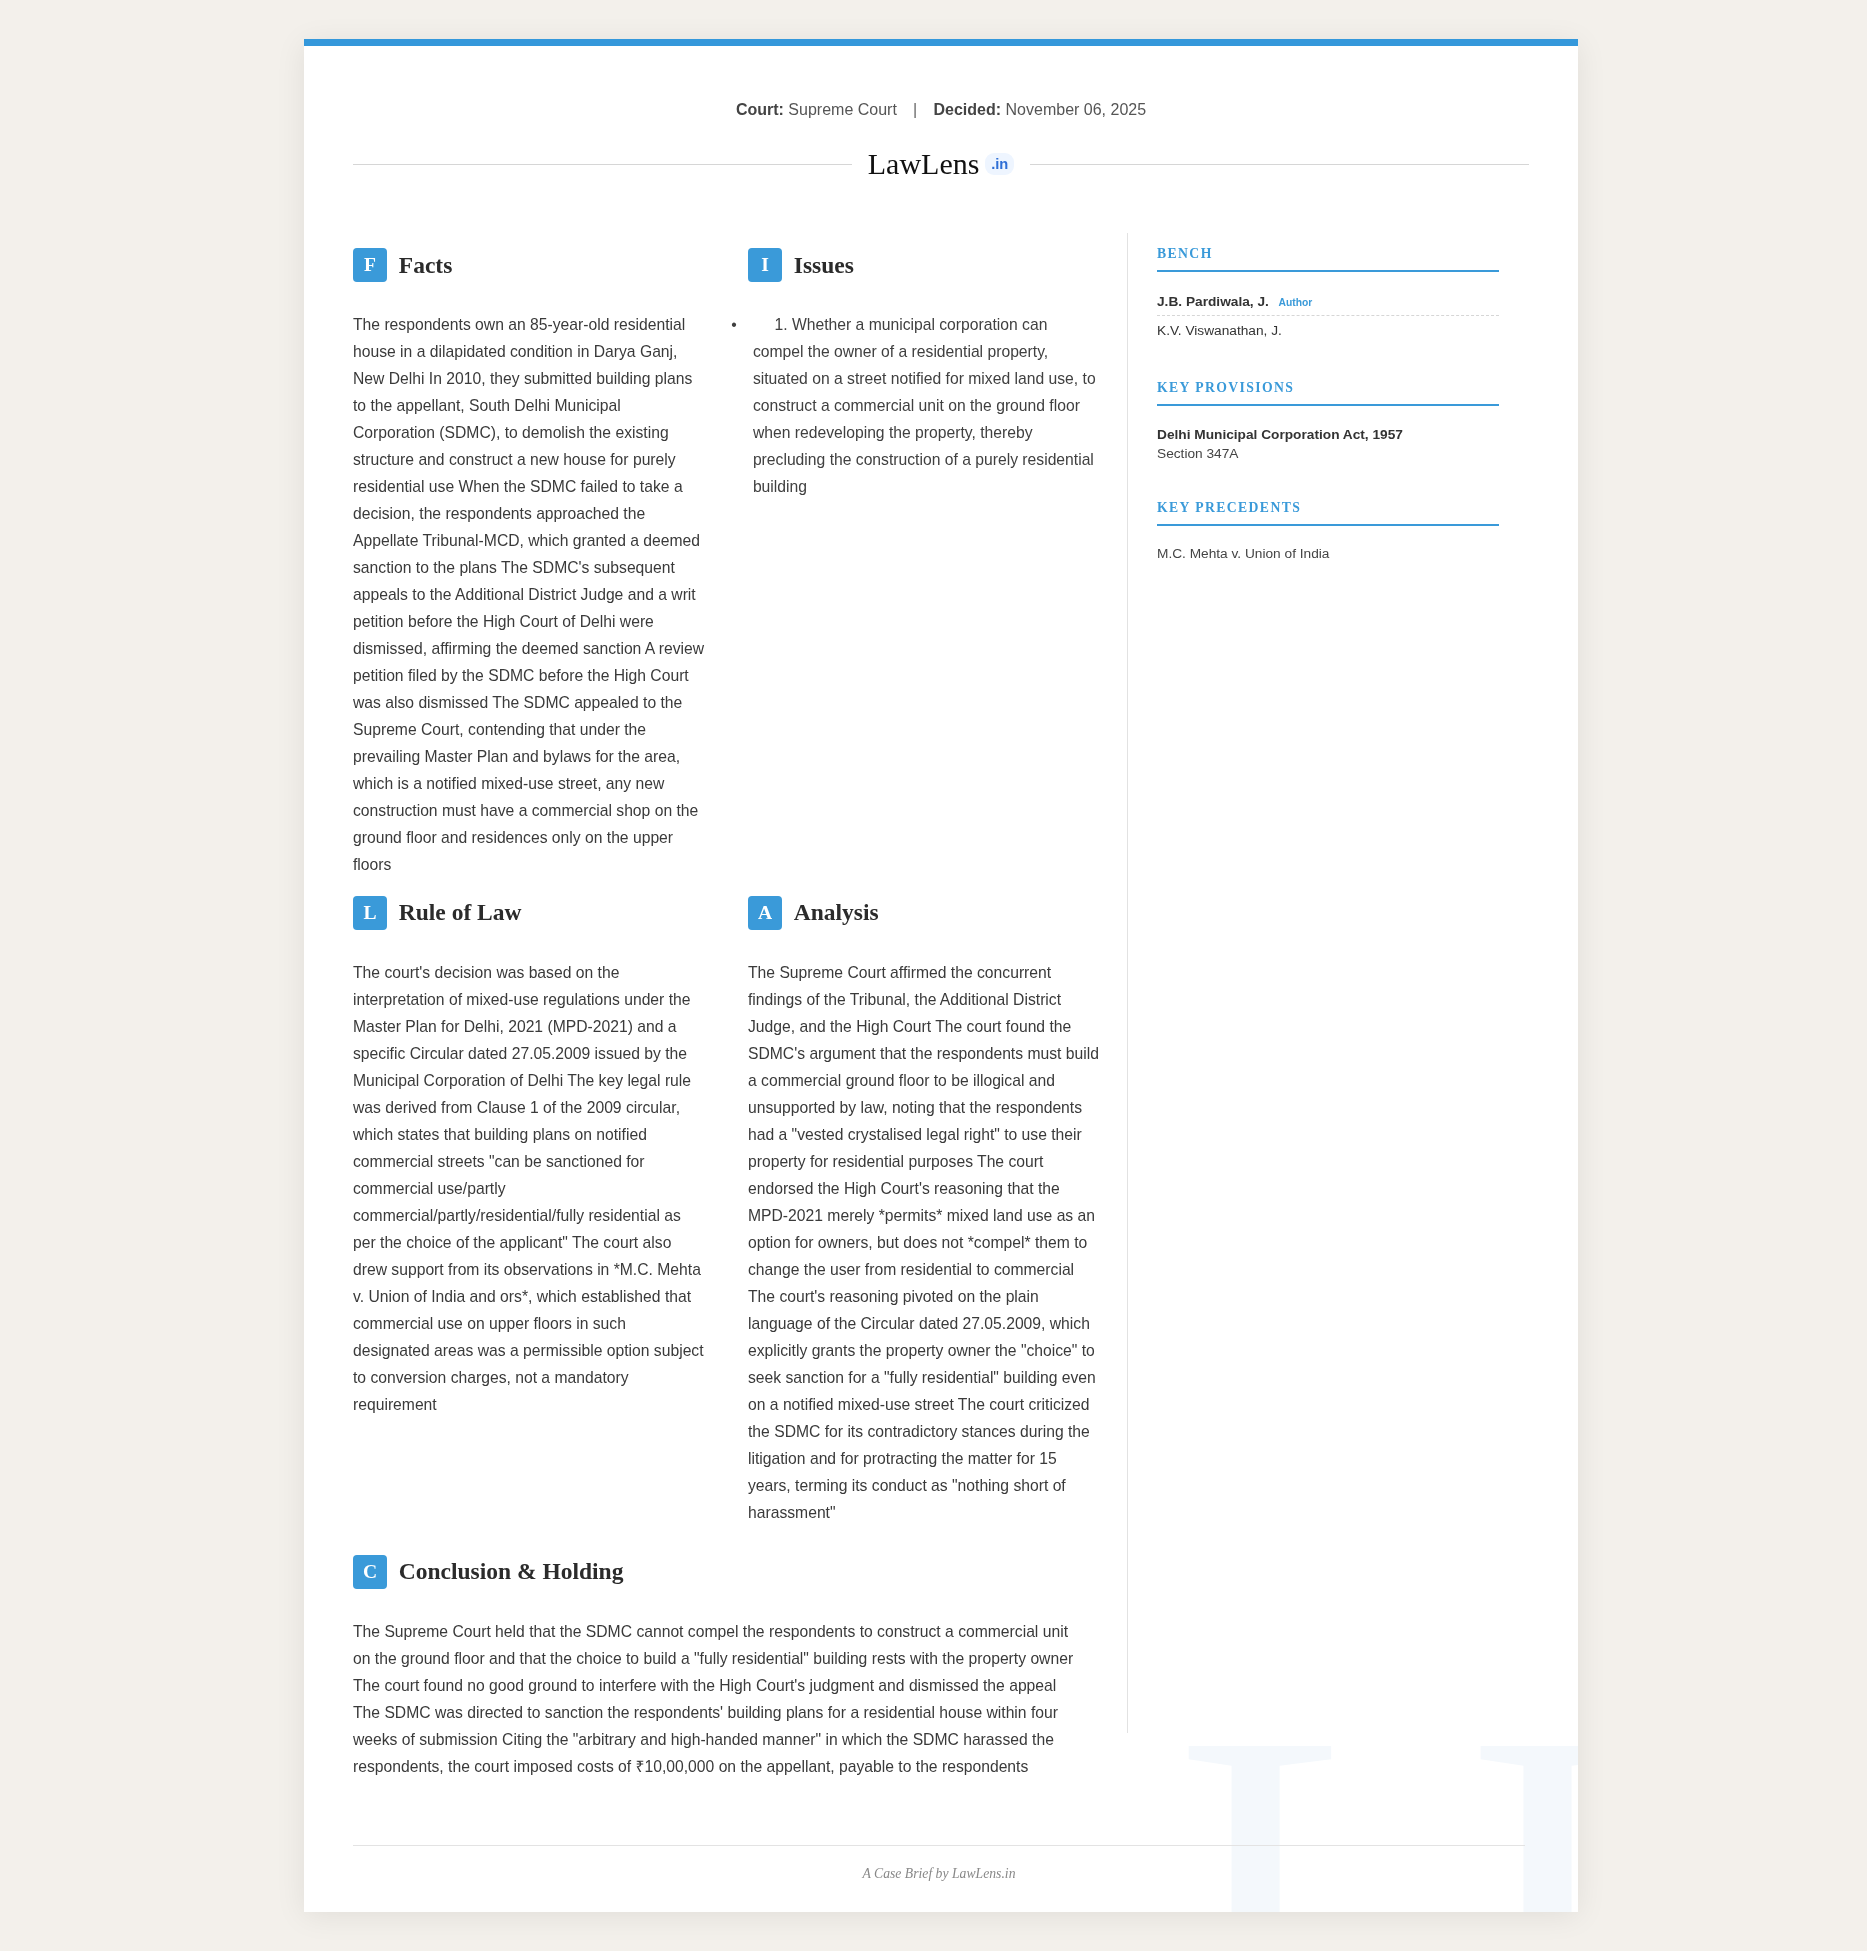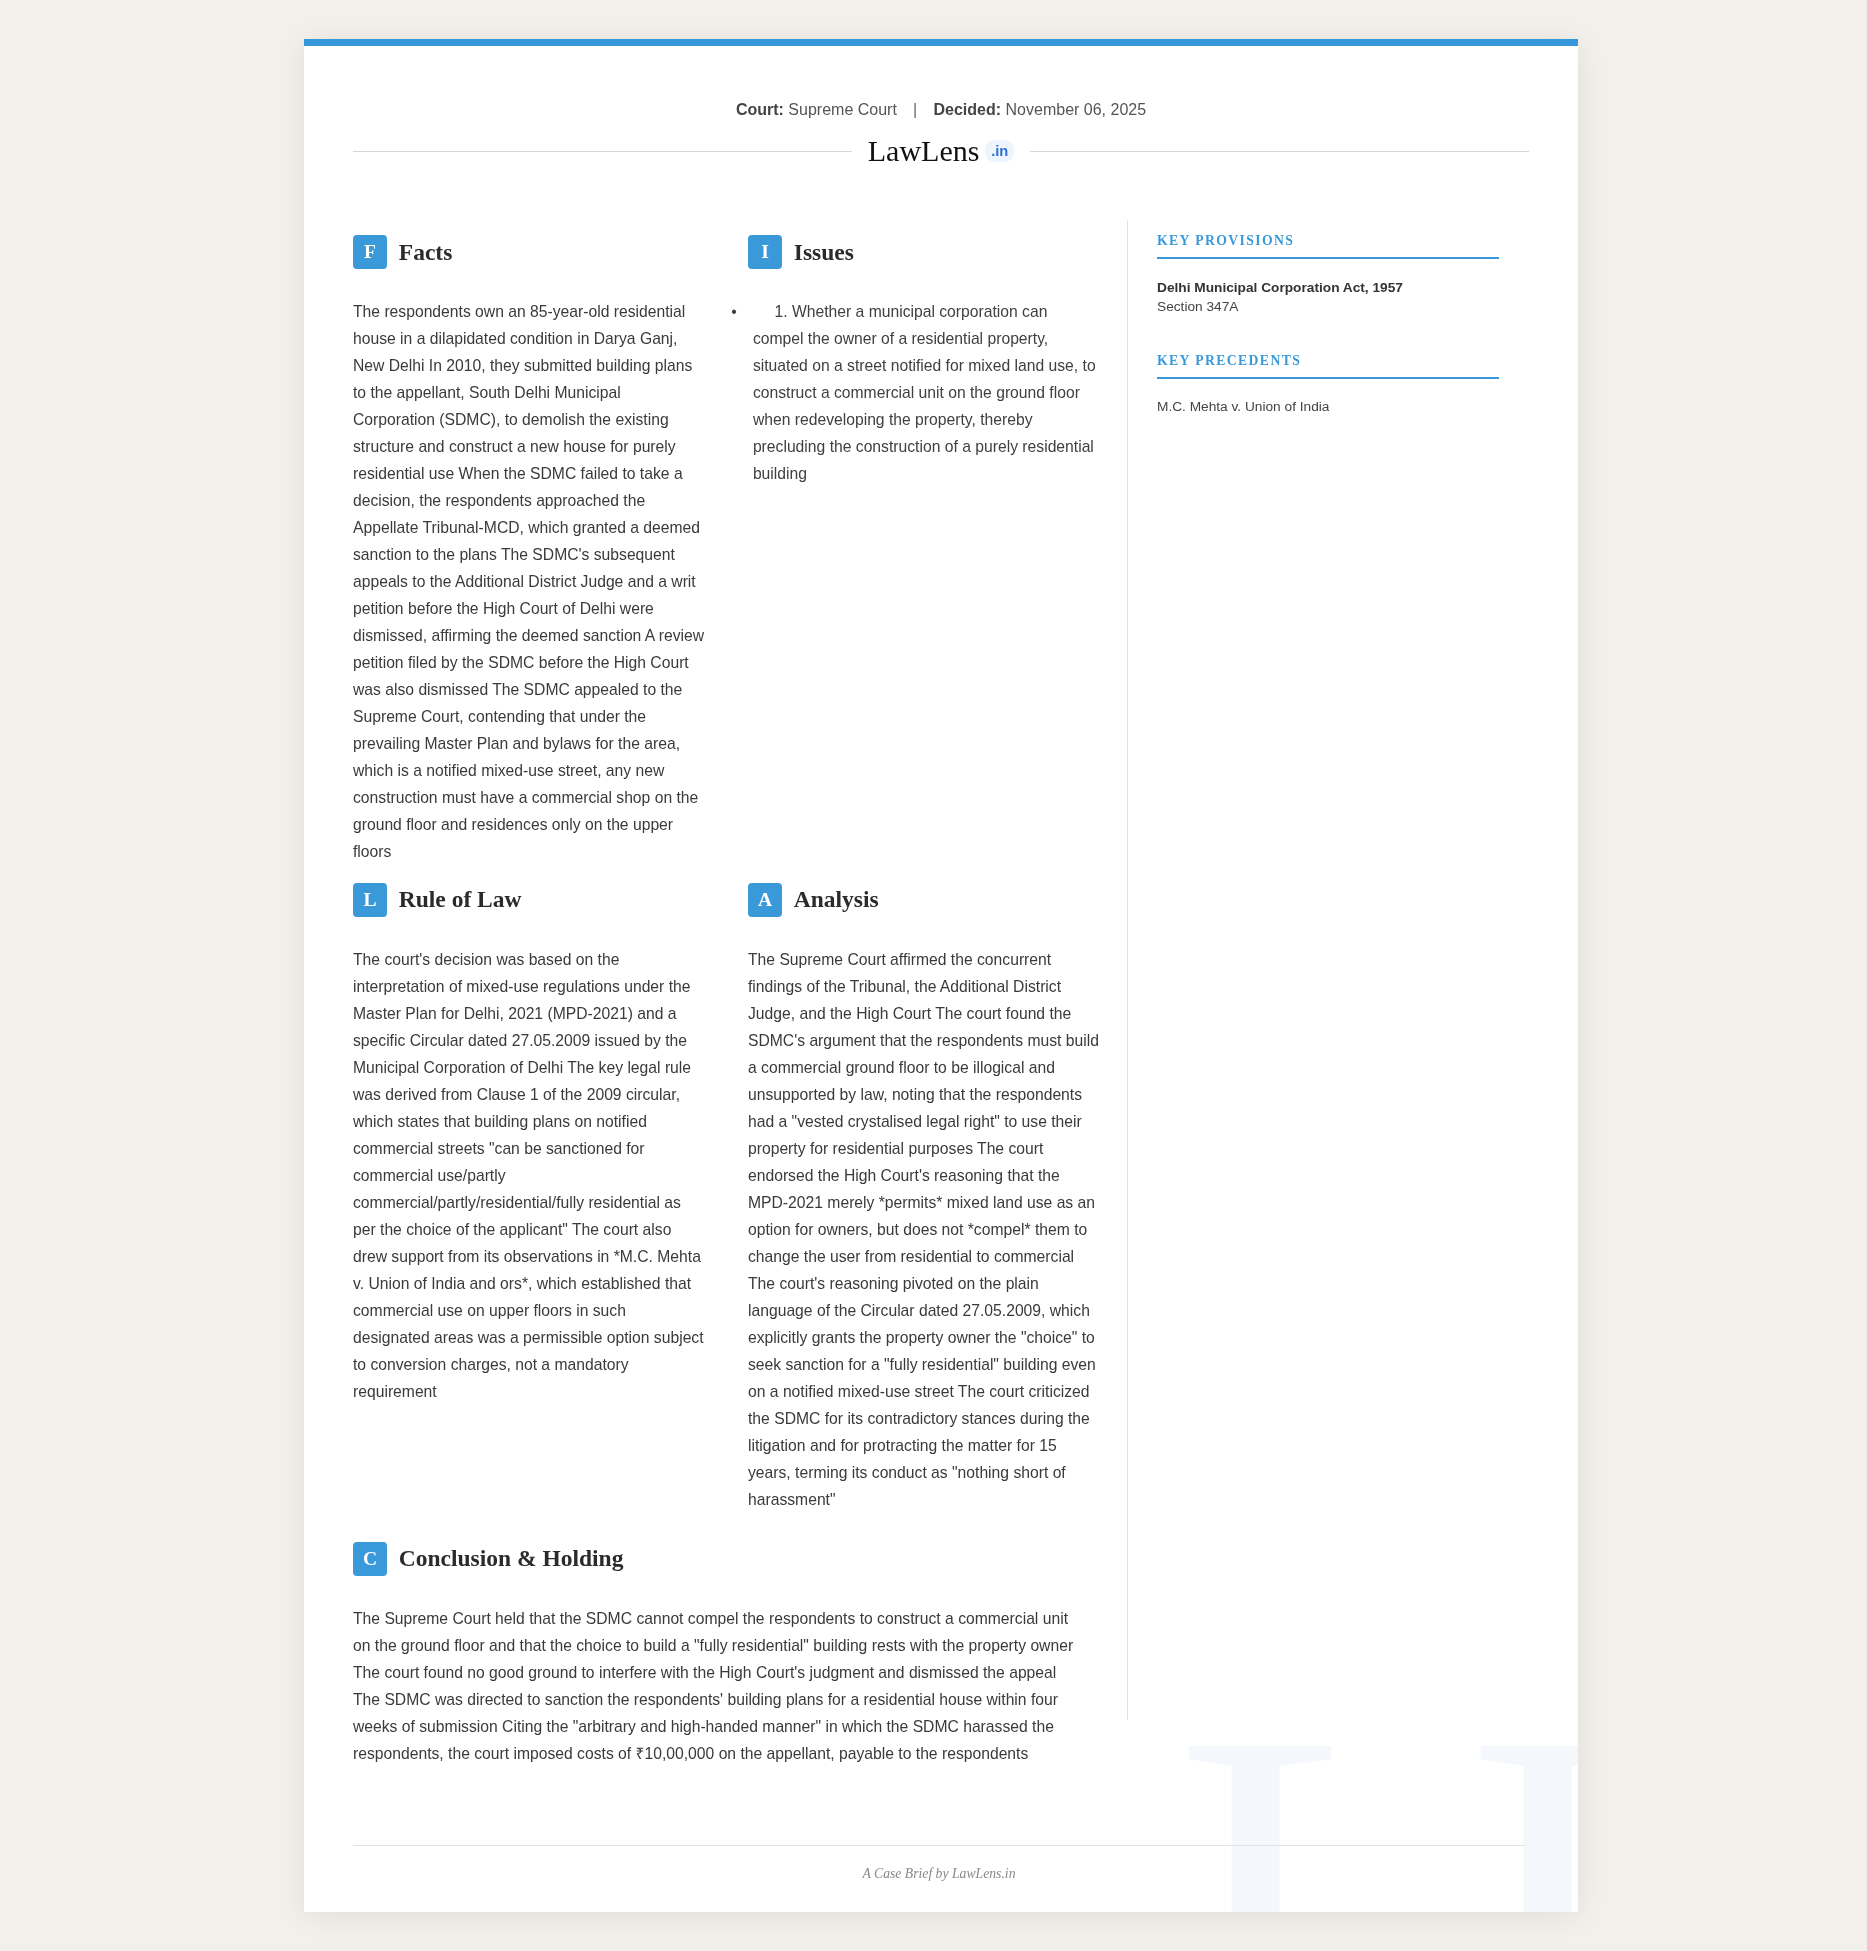--- a/index.html
+++ b/index.html
@@ -55,21 +55,21 @@
     }
     .meta {
       margin-top: 15.7px;
       font-size: 16px;
       color: #555;
     }
     .meta b { color: #444; font-weight: bold; }
     .meta .sep { margin: 0 11.8px; color: #666; }
     .brand-row {
       position: relative;
-      margin-top: 16px;
+      margin-top: 29px;
       height: 33px;
       display: flex;
       align-items: center;
       justify-content: center;
     }
     .brand-row .line {
       flex: 1;
       height: 1px;
       background: #d6d6d6;
     }
@@ -294,20 +294,30 @@
       <section class="section full-section">
         <div class="section-head">
           <div class="badge">C</div>
           <h2 class="section-title">Conclusion &amp; Holding</h2>
         </div>
         <p class="body-text">The Supreme Court held that the SDMC cannot compel the respondents to construct a commercial unit on the ground floor and that the choice to build a "fully residential" building rests with the property owner The court found no good ground to interfere with the High Court's judgment and dismissed the appeal The SDMC was directed to sanction the respondents' building plans for a residential house within four weeks of submission Citing the "arbitrary and high-handed manner" in which the SDMC harassed the respondents, the court imposed costs of ₹10,00,000 on the appellant, payable to the respondents</p>
       </section>
     </div>
 
     <aside class="sidebar">
+      <div class="side-block">
+        <h3 class="side-head">BENCH</h3>
+        <div class="judge first">
+          <span>J.B. Pardiwala, J.</span>
+          <span class="role">Author</span>
+        </div>
+        <div class="judge second">
+          <span>K.V. Viswanathan, J.</span>
+        </div>
+      </div>
 
       <div class="side-block">
         <h3 class="side-head">KEY PROVISIONS</h3>
         <div>
           <div class="prov-name">Delhi Municipal Corporation Act, 1957</div>
           <div class="prov-sec">Section 347A</div>
         </div>
       </div>
 
       <div class="side-block">

